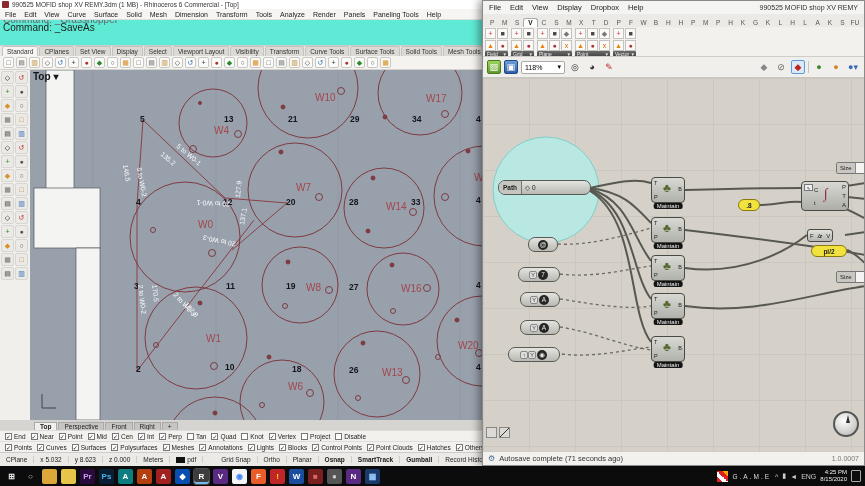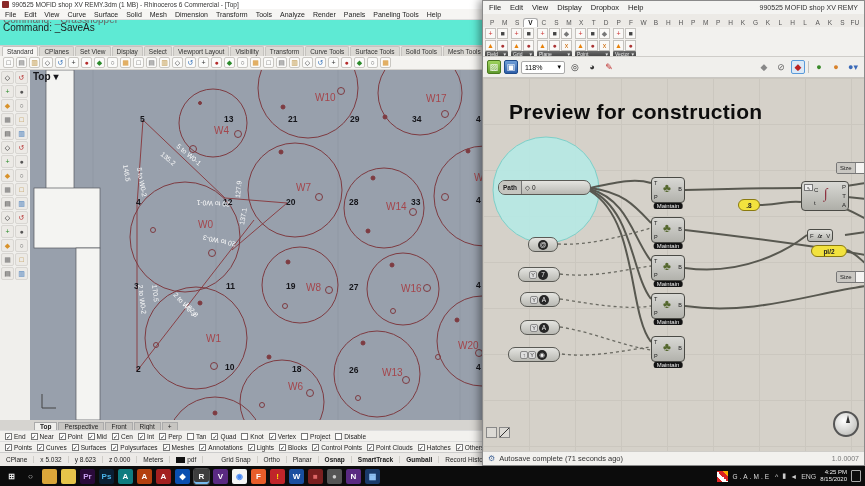--- a/index.html
+++ b/index.html
@@ -624,21 +624,20 @@
           <path d="M352,118 C364,119 374,120 383,121" fill="none" stroke="#585850" stroke-width="2"></path>
           <path d="M352,127 C366,131 375,137 383,141" fill="none" stroke="#585850" stroke-width="2"></path>
           <path d="M362,157 L383,154" fill="none" stroke="#585850" stroke-width="2"></path>
           <path d="M364,172 C372,175 377,181 383,186" fill="none" stroke="#585850" stroke-width="2"></path>
           <path d="M75,166 C105,168 140,158 168,150" fill="none" stroke="#6a6a62" stroke-width="1.3" stroke-dasharray="3,3"></path>
           <path d="M77,196 C110,200 140,192 168,188" fill="none" stroke="#6a6a62" stroke-width="1.3" stroke-dasharray="3,3"></path>
           <path d="M77,221 C110,226 140,232 168,228" fill="none" stroke="#6a6a62" stroke-width="1.3" stroke-dasharray="3,3"></path>
           <path d="M77,249 C110,254 140,268 168,272" fill="none" stroke="#6a6a62" stroke-width="1.3" stroke-dasharray="3,3"></path>
           <path d="M79,276 C110,280 142,272 168,269" fill="none" stroke="#6a6a62" stroke-width="1.3" stroke-dasharray="3,3"></path>
         </svg>
-        <div class="heading" style="left:26px;top:22px">Preview for construction</div>
         <div class="cap" style="left: 15px; top: 102px; width: 93px;">
           <span class="lab">Path</span>
           <span class="val">◇ 0</span>
         </div>
         <div class="cap" style="left: 45px; top: 159px; width: 30px; justify-content: center;">
           <span class="pim">@</span>
         </div>
         <div class="cap" style="left: 35px; top: 189px; width: 42px; justify-content: center;">
           <span class="pimY">Y</span>
           <span class="pim">7</span>

